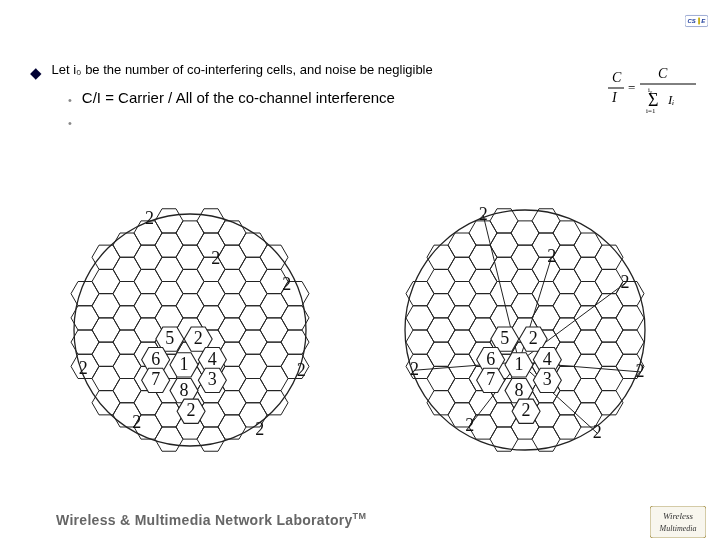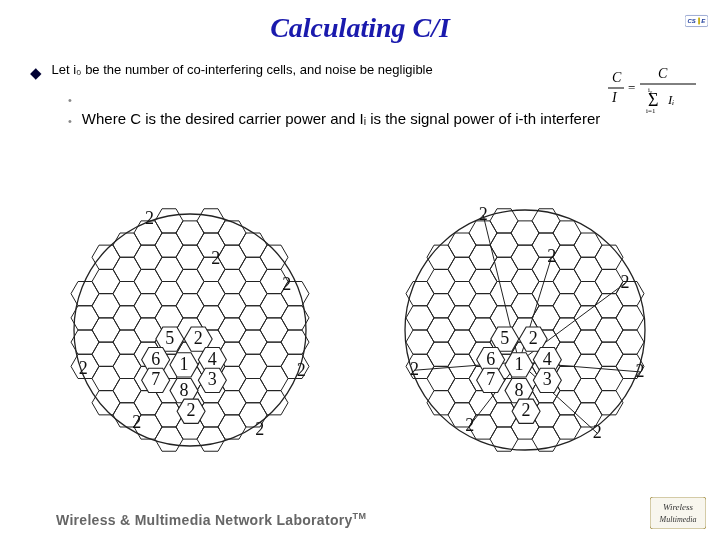--- a/index.html
+++ b/index.html
@@ -20,50 +20,49 @@
   .diagram { position: absolute; background: #fff; }
   .d-left { left: 60px; top: 210px; width: 260px; height: 270px; }
   .d-right { left: 390px; top: 210px; width: 280px; height: 270px; }
   .diagram svg { width: 100%; height: 100%; overflow: visible; }
   .hex { fill: #fff; stroke: #222; stroke-width: 1.1; }
   .hex-outer-stroke { fill: none; stroke: #222; stroke-width: 1; }
   .circ { fill: none; stroke: #222; stroke-width: 1.3; }
   .numlbl { font-family: "Times New Roman", serif; font-size: 18px; text-anchor: middle; dominant-baseline: middle; fill: #111; }
   .footer { position: absolute; bottom: 12px; left: 14px; font-size: 14px; font-weight: bold; color: #666; letter-spacing: .3px; margin-left: 42px; }
   .footer .tm { font-size: 9px; vertical-align: super; }
-  .logo-bot { position: absolute; bottom: 11px; right: 14px; width: 56px; height: 32px; }
+  .logo-bot { position: absolute; bottom: 2px; right: 14px; width: 56px; height: 32px; }
   .logo-bot svg { width: 100%; height: 100%; }
 </style>
 </head>
 <body>
 
 <div class="slide">
 
-  <div class="title">Calculating C/I</div>
 
   <div class="logo-top">
     <svg viewBox="0 0 54 26">
       <rect x="0" y="0" width="54" height="26" rx="4" fill="#fff" stroke="#1a3a99" stroke-width="1"></rect>
       <text x="6" y="18" font-family="Arial" font-weight="bold" font-size="14" fill="#1a3a99" font-style="italic">CS</text>
       <rect x="31" y="5" width="4" height="16" fill="#c4aa00"></rect>
       <text x="38" y="18" font-family="Arial" font-weight="bold" font-size="14" fill="#1a3a99" font-style="italic">E</text>
     </svg>
   </div>
 
   <div class="content">
     <div class="b1">
       <span class="sym">◆</span>
       <span class="txt">Let i₀ be the number of co-interfering cells, and noise be negligible</span>
     </div>
     <div class="b2">
       <span class="sym">•</span>
+      <span class="txt">C/I = Carrier / All of the co-channel interference</span>
     </div>
     <div class="b2">
       <span class="sym">•</span>
-      <span class="txt">Where C is the desired carrier power and Iᵢ is the signal power of i-th interferer</span>
     </div>
   </div>
 
   <div class="formula">
     <svg viewBox="0 0 96 52">
       <text x="6" y="20" font-family="Times New Roman" font-style="italic" font-size="14">C</text>
       <line x1="2" y1="26" x2="18" y2="26" stroke="#000" stroke-width="1"></line>
       <text x="6" y="40" font-family="Times New Roman" font-style="italic" font-size="14">I</text>
       <text x="22" y="30" font-family="Times New Roman" font-size="13">=</text>
       <text x="52" y="16" font-family="Times New Roman" font-style="italic" font-size="14">C</text>

